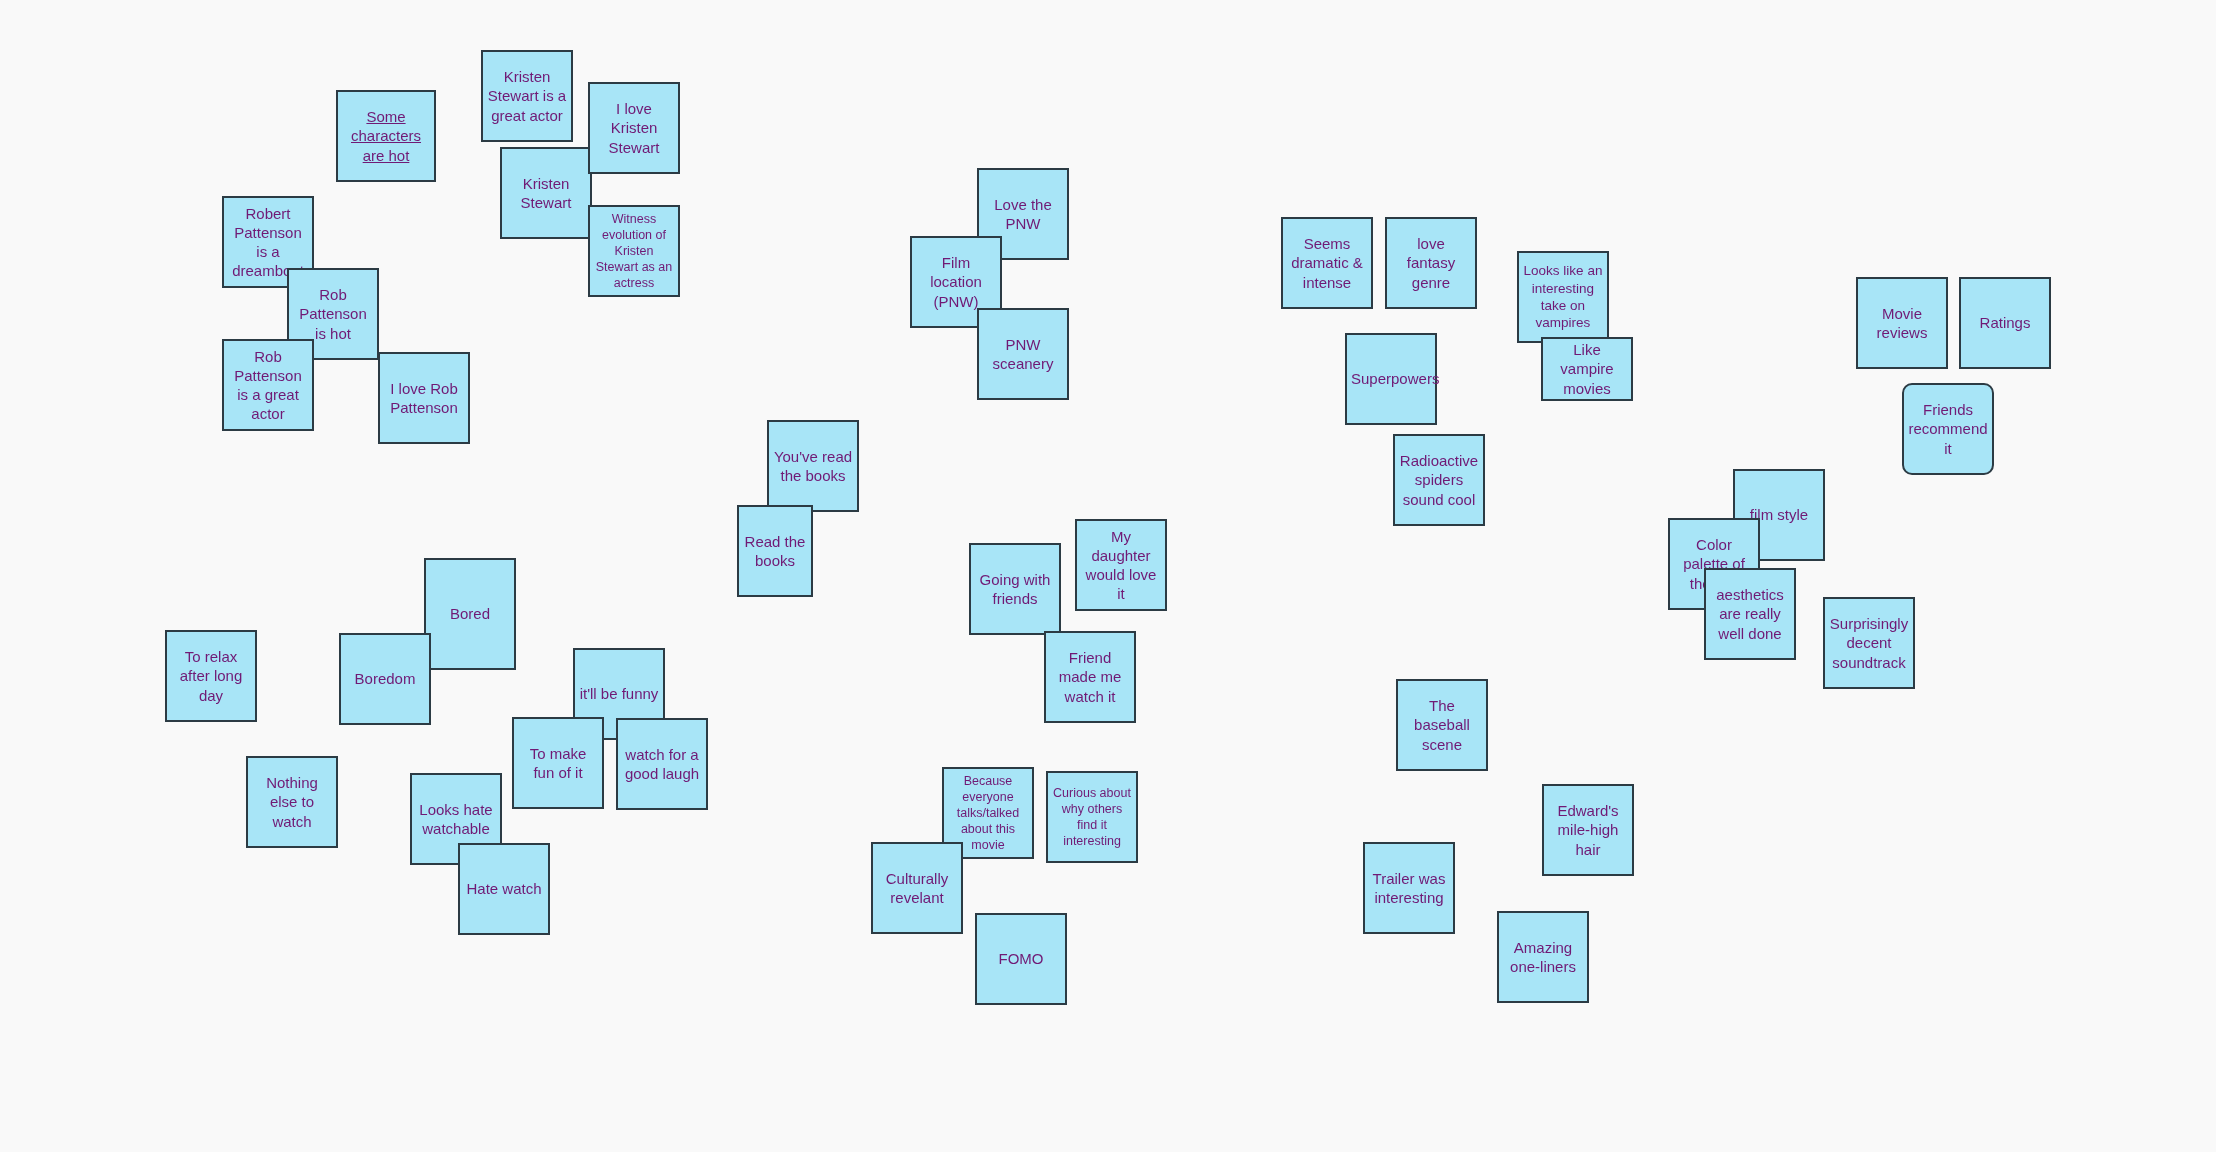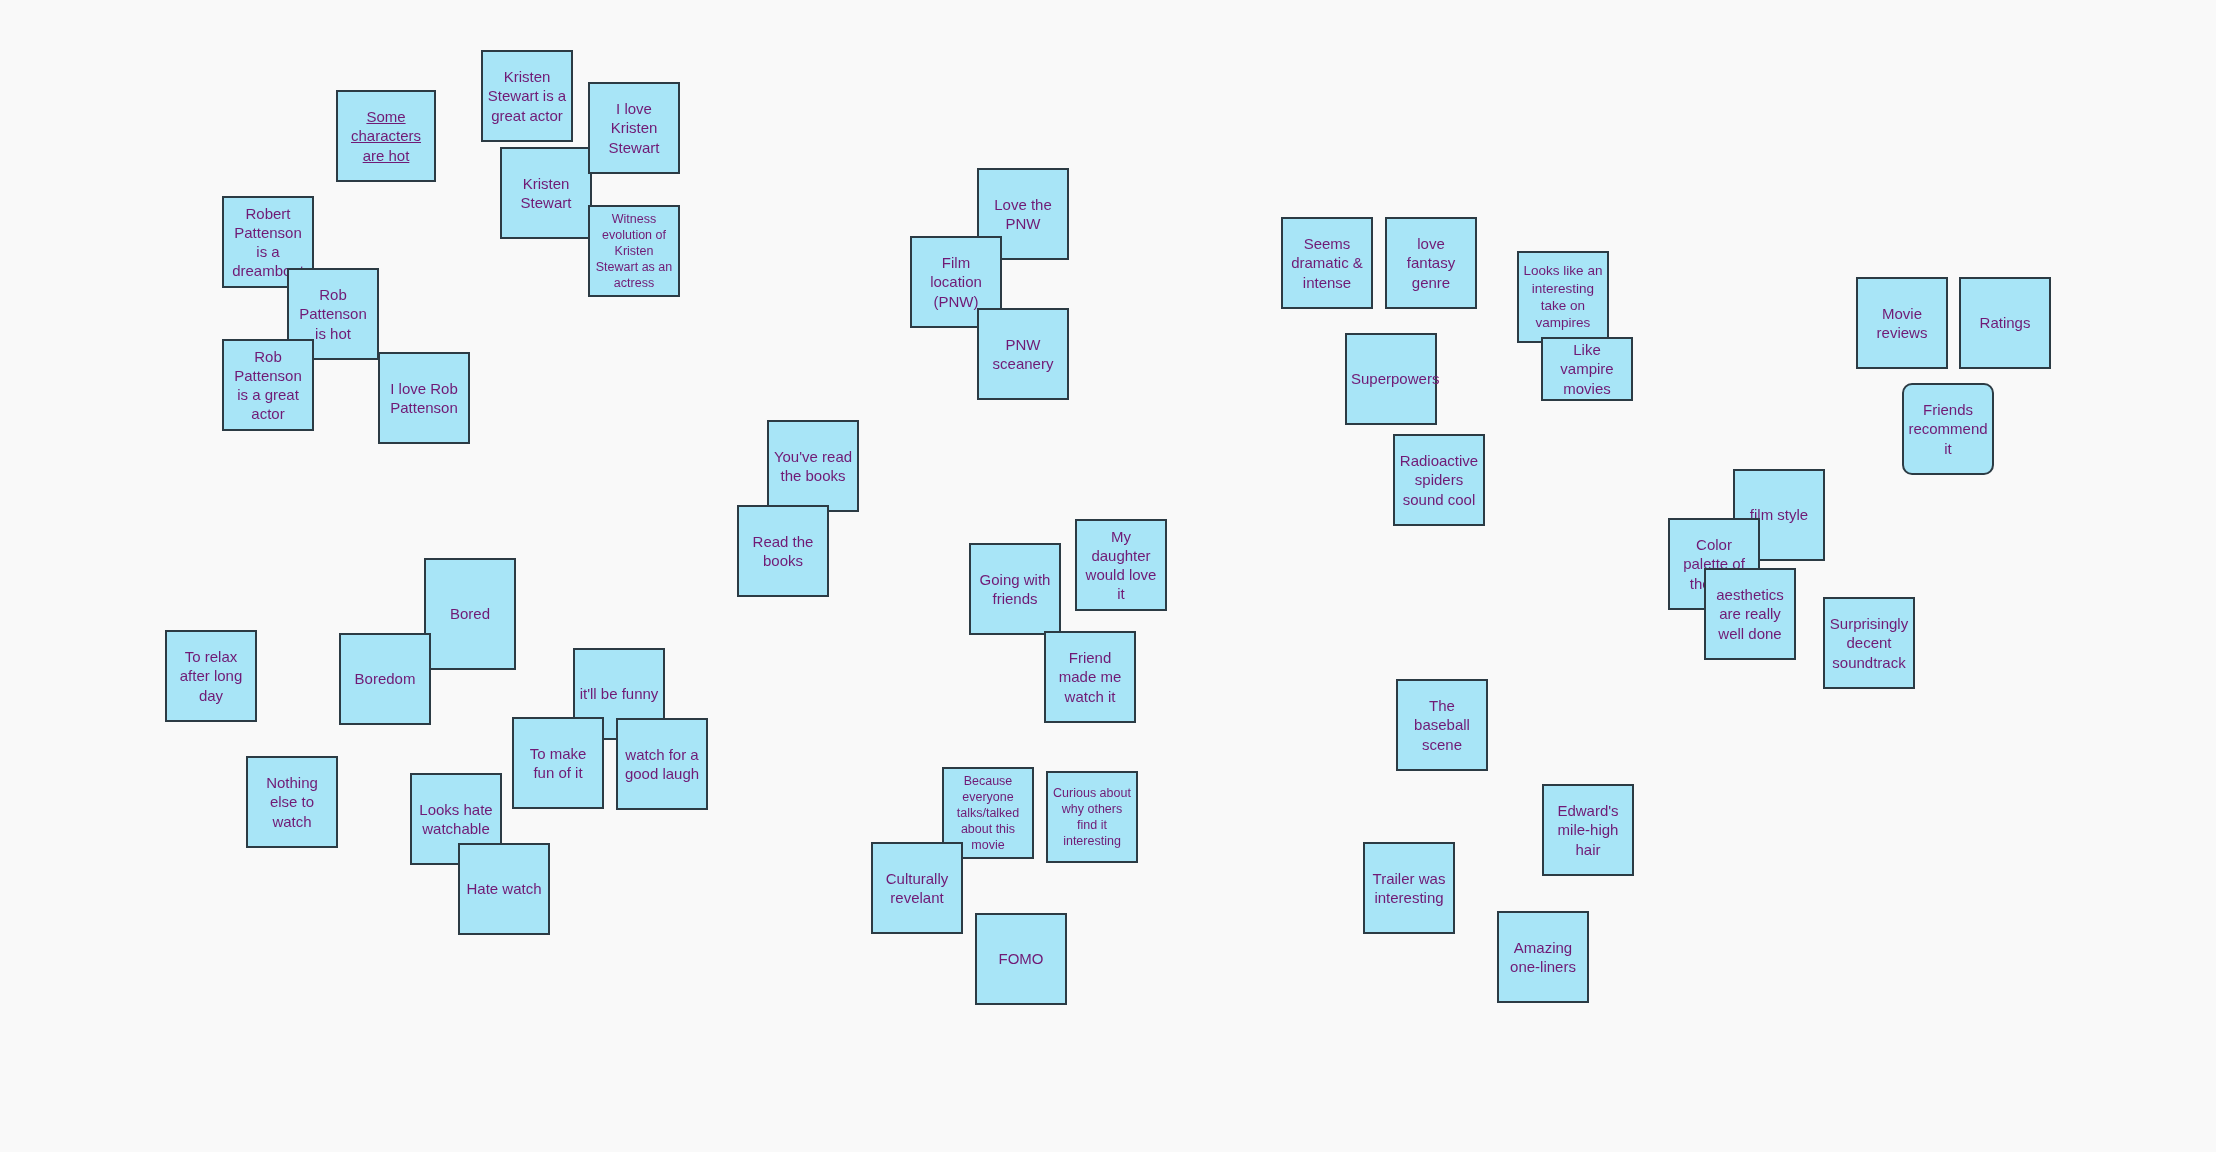--- a/index.html
+++ b/index.html
@@ -77,21 +77,21 @@
     </div>
     <div class="note fs-sm" style="left: 910px; top: 236px; width: 92px; height: 92px; background: rgb(168, 229, 247); border-color: rgb(44, 59, 68); z-index: 11;">
       <span>Film location (PNW)</span>
     </div>
     <div class="note fs-sm" style="left: 977px; top: 308px; width: 92px; height: 92px; background: rgb(168, 229, 247); border-color: rgb(44, 59, 68); z-index: 12;">
       <span>PNW sceanery</span>
     </div>
     <div class="note fs-sm" style="left: 767px; top: 420px; width: 92px; height: 92px; background: rgb(168, 229, 247); border-color: rgb(44, 59, 68); z-index: 13;">
       <span>You've read the books</span>
     </div>
-    <div class="note fs-sm" style="left: 737px; top: 505px; width: 92px; height: 92px; background: rgb(168, 229, 247); border-color: rgb(44, 59, 68); z-index: 14;">
+    <div class="note fs-sm" style="left: 737px; top: 505px; width: 76px; height: 92px; background: rgb(168, 229, 247); border-color: rgb(44, 59, 68); z-index: 14;">
       <span>Read the books</span>
     </div>
     <div class="note fs-sm" style="left: 165px; top: 630px; width: 92px; height: 92px; background: rgb(168, 229, 247); border-color: rgb(44, 59, 68); z-index: 15;">
       <span>To relax after long day</span>
     </div>
     <div class="note fs-sm" style="left: 424px; top: 558px; width: 92px; height: 112px; background: rgb(168, 229, 247); border-color: rgb(44, 59, 68); z-index: 16;">
       <span>Bored</span>
     </div>
     <div class="note fs-sm" style="left: 339px; top: 633px; width: 92px; height: 92px; background: rgb(168, 229, 247); border-color: rgb(44, 59, 68); z-index: 17;">
       <span>Boredom</span>

